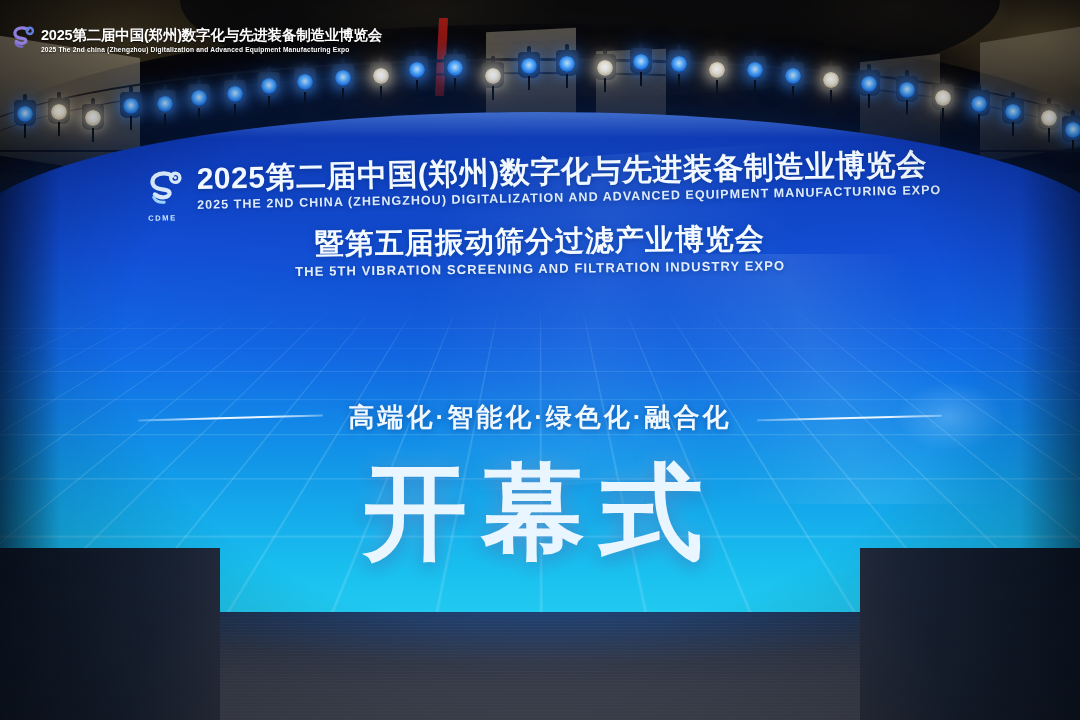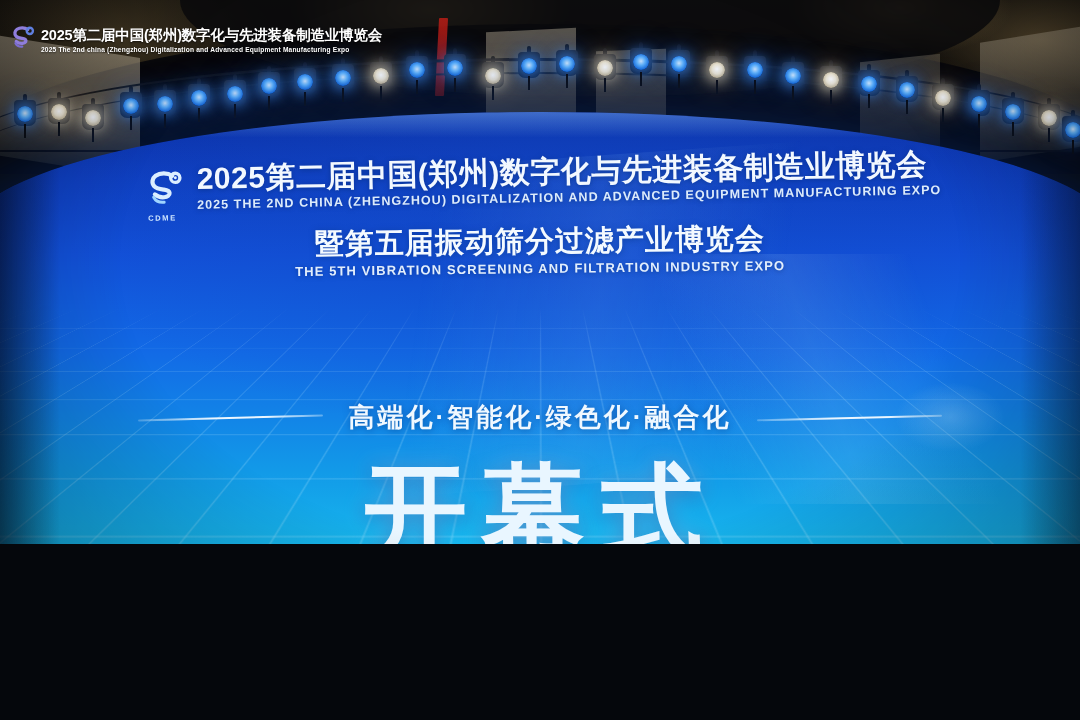--- a/index.html
+++ b/index.html
@@ -1,20 +1,20 @@
 <!DOCTYPE html>
 <html><head>
 <meta charset="utf-8">
 <style>
   * { margin:0; padding:0; box-sizing:border-box; }
   html,body { width:1080px; height:720px; overflow:hidden; background:#05070c; }
   body { font-family:"Liberation Sans", sans-serif; position:relative; }
 
   
-  #scene { position:absolute; inset:0; width:1080px; height:544px; overflow:hidden; }
+  #scene { position:absolute; inset:0; width:1080px; height:720px; overflow:hidden; }
 
   
   .ceiling {
     position:absolute; left:0; top:0; width:1080px; height:300px;
     background:
       radial-gradient(ellipse 200px 90px at 430px 10px, rgba(190,160,95,.55), rgba(190,160,95,0) 70%),
       radial-gradient(ellipse 160px 70px at 900px 8px, rgba(185,155,95,.45), rgba(185,155,95,0) 70%),
       radial-gradient(ellipse 220px 110px at 120px 40px, rgba(150,125,75,.35), rgba(150,125,75,0) 70%),
       radial-gradient(ellipse 170px 80px at 1040px 40px, rgba(175,145,90,.40), rgba(175,145,90,0) 72%),
       linear-gradient(180deg,#17140f 0%, #0d0b09 35%, #07070a 70%, #05060a 100%);

